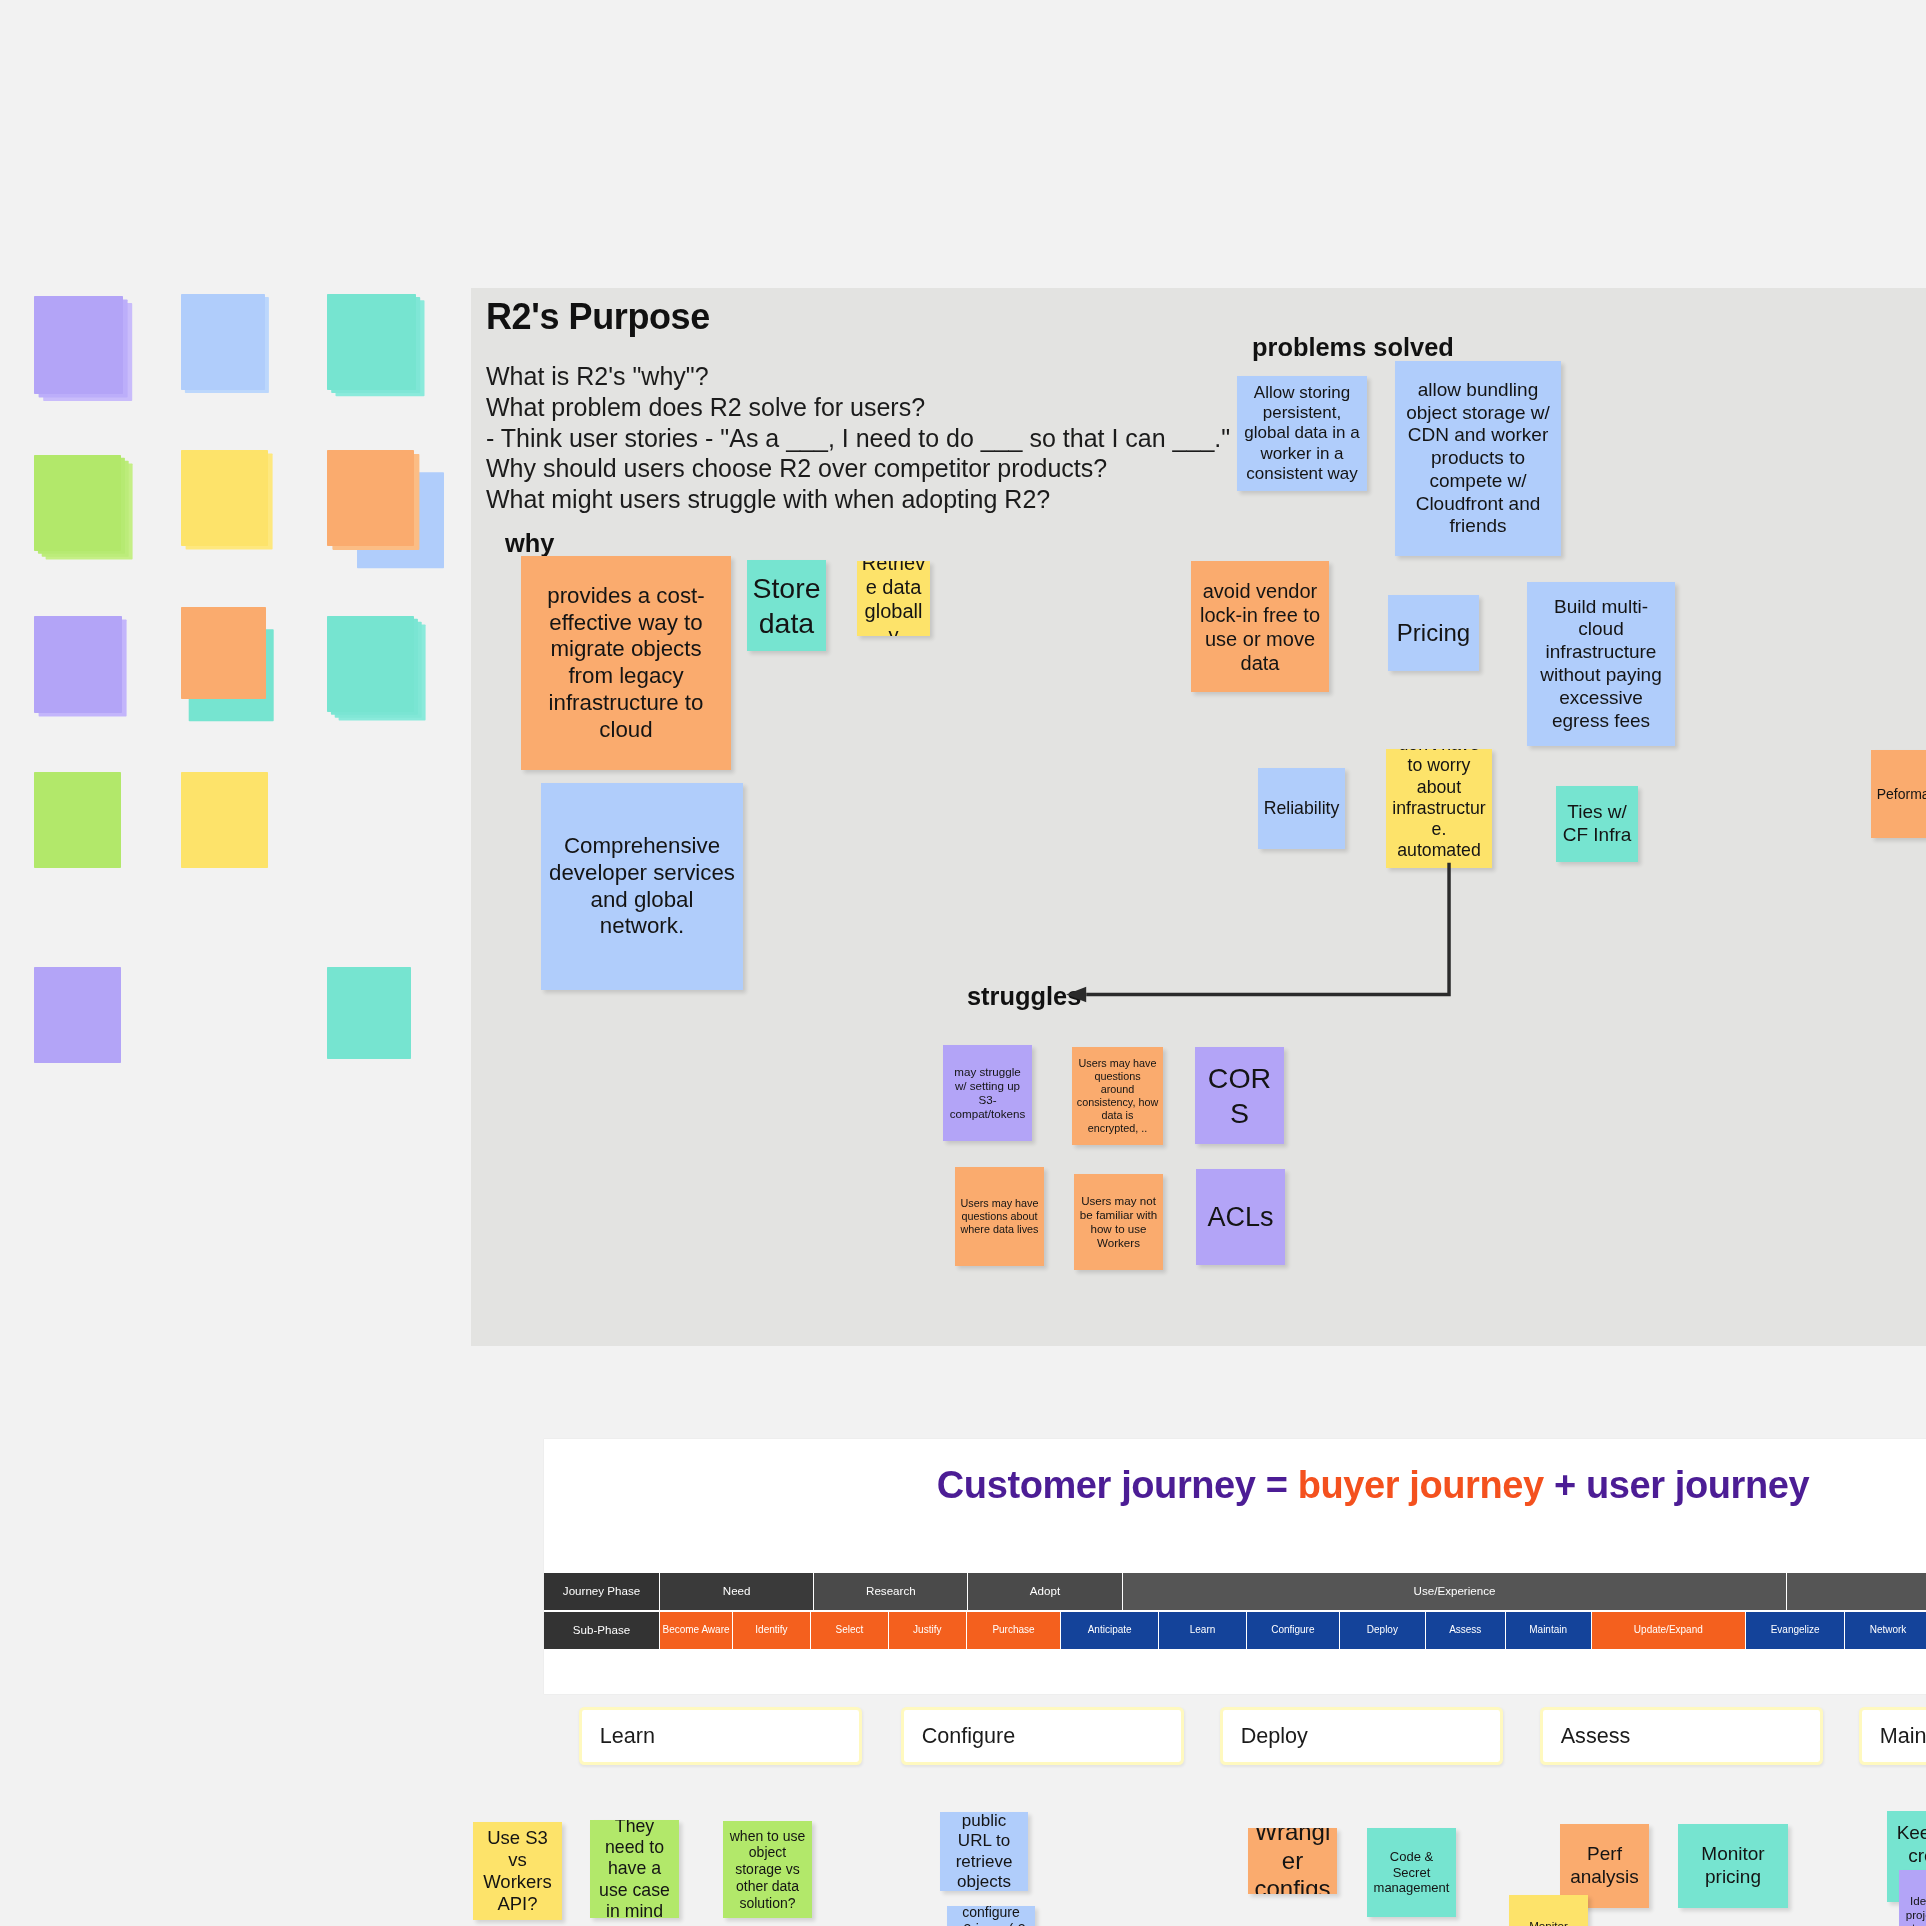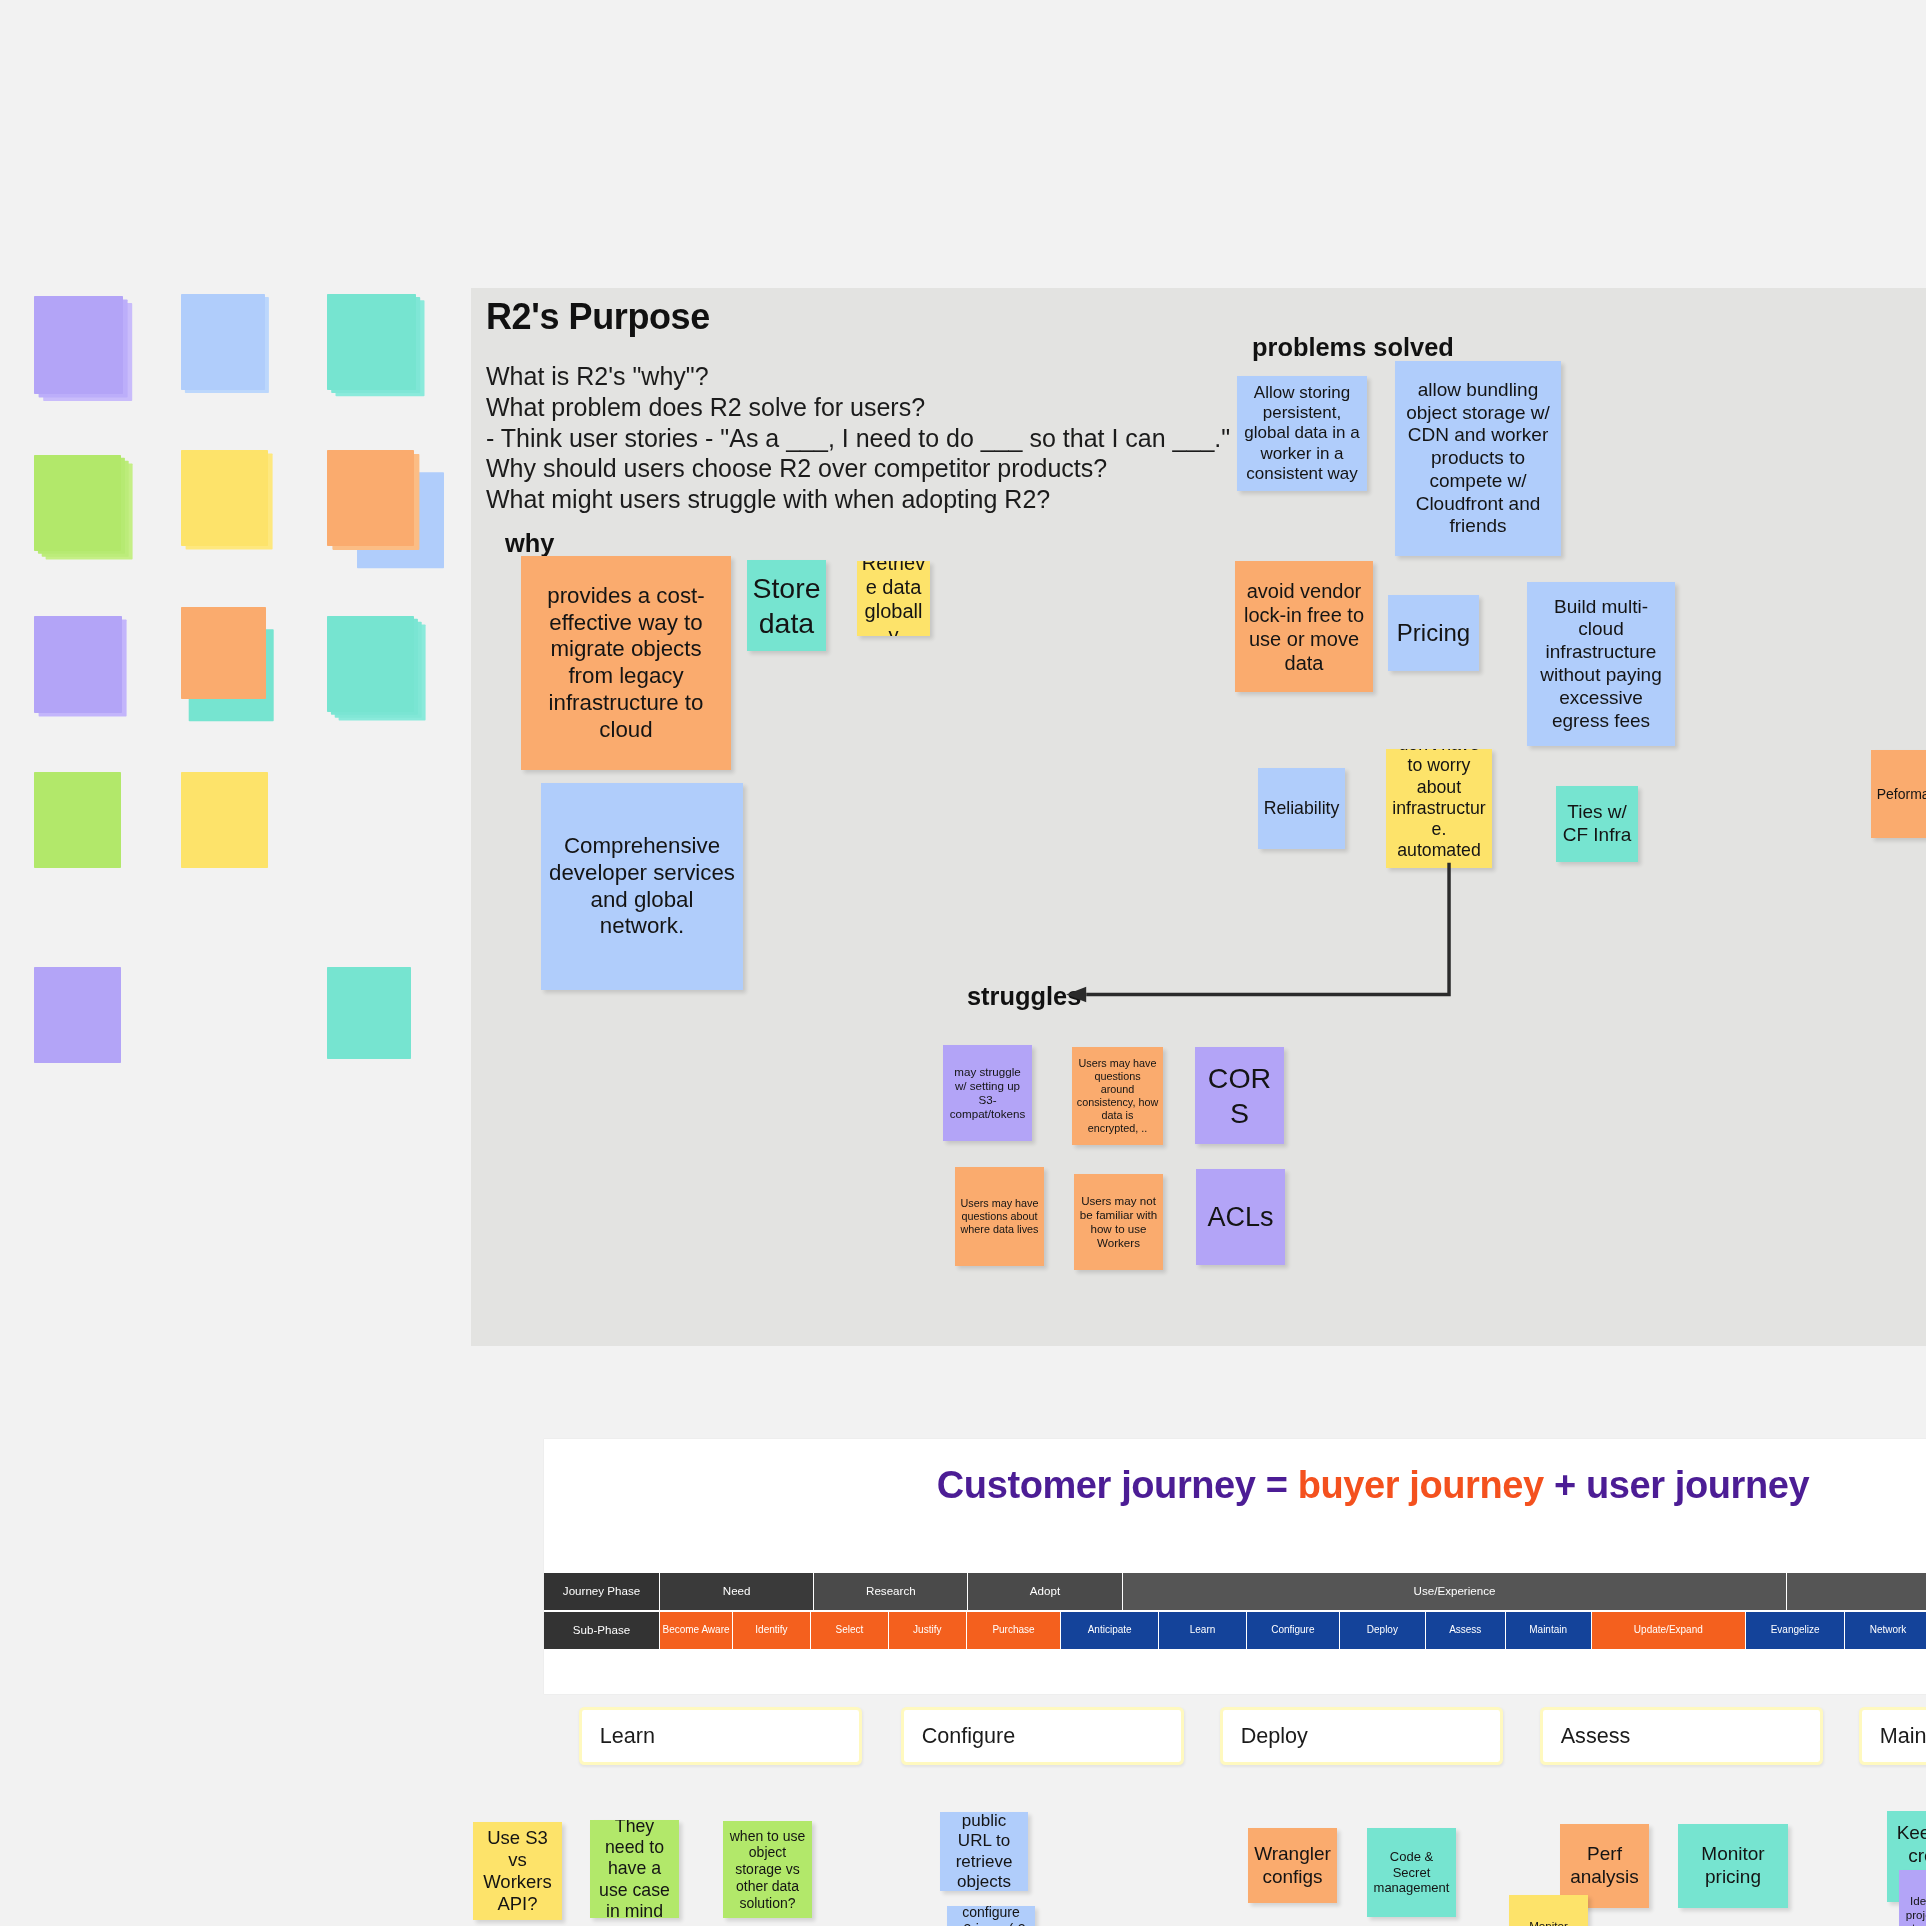--- a/index.html
+++ b/index.html
@@ -188,21 +188,21 @@
   <div class="note c-blue" style="left:1237px; top:376px; width:130px; height:115px; font-size:17px;">
     <span>Allow storing persistent, global data in a worker in a consistent way</span>
   </div>
 
   <div class="note c-blue" style="left:541px; top:783px; width:202px; height:207px; font-size:22.3px;">
     <span>Comprehensive developer services and global network.</span>
   </div>
   <div class="note c-blue" style="left:1395px; top:361px; width:166px; height:195px; font-size:19px;">
     <span>allow bundling object storage w/ CDN and worker products to compete w/ Cloudfront and friends</span>
   </div>
-  <div class="note c-orange" style="left:1191px; top:561px; width:138px; height:131px; font-size:20px;margin-left:44px;">
+  <div class="note c-orange" style="left:1191px; top:561px; width:138px; height:131px; font-size:20px;">
     <span>avoid vendor lock-in free to use or move data</span>
   </div>
   <div class="note c-blue" style="left:1388px; top:595px; width:91px; height:76px; font-size:24px;">
     <span>Pricing</span>
   </div>
   <div class="note c-blue" style="left:1527px; top:582px; width:148px; height:164px; font-size:19px;">
     <span>Build multi-cloud infrastructure without paying excessive egress fees</span>
   </div>
   <div class="note c-blue" style="left:1258px; top:768px; width:87px; height:81px; font-size:17.7px;">
     <span>Reliability</span>
@@ -308,21 +308,21 @@
     <polygon points="1424,5412 1472,5436 1424,5466" fill="#2b2b2b"></polygon>
   </svg>
 
   <div class="note c-blue" style="left:940px; top:1812px; width:88px; height:79px; font-size:17px;">
     <span>public URL to retrieve objects</span>
   </div>
   <div class="note c-blue" style="left:947px; top:1906px; width:88px; height:80px; font-size:14px;">
     <span>configure s3-isms (r2 hostname w/ account ID)</span>
   </div>
 
-  <div class="note c-orange" style="left:1248px; top:1828px; width:89px; height:75px; font-size:19px;">
+  <div class="note c-orange" style="left:1248px; top:1828px; width:89px; height:66px; font-size:24px;">
     <span>Wrangler configs</span>
   </div>
   <div class="note c-teal" style="left:1367px; top:1828px; width:89px; height:89px; font-size:13px;">
     <span>Code &amp; Secret management</span>
   </div>
 
   <div class="note c-orange" style="left:1560px; top:1824px; width:89px; height:84px; font-size:19px;">
     <span>Perf analysis</span>
   </div>
   <div class="note c-teal" style="left:1678px; top:1824px; width:110px; height:84px; font-size:19px;">

